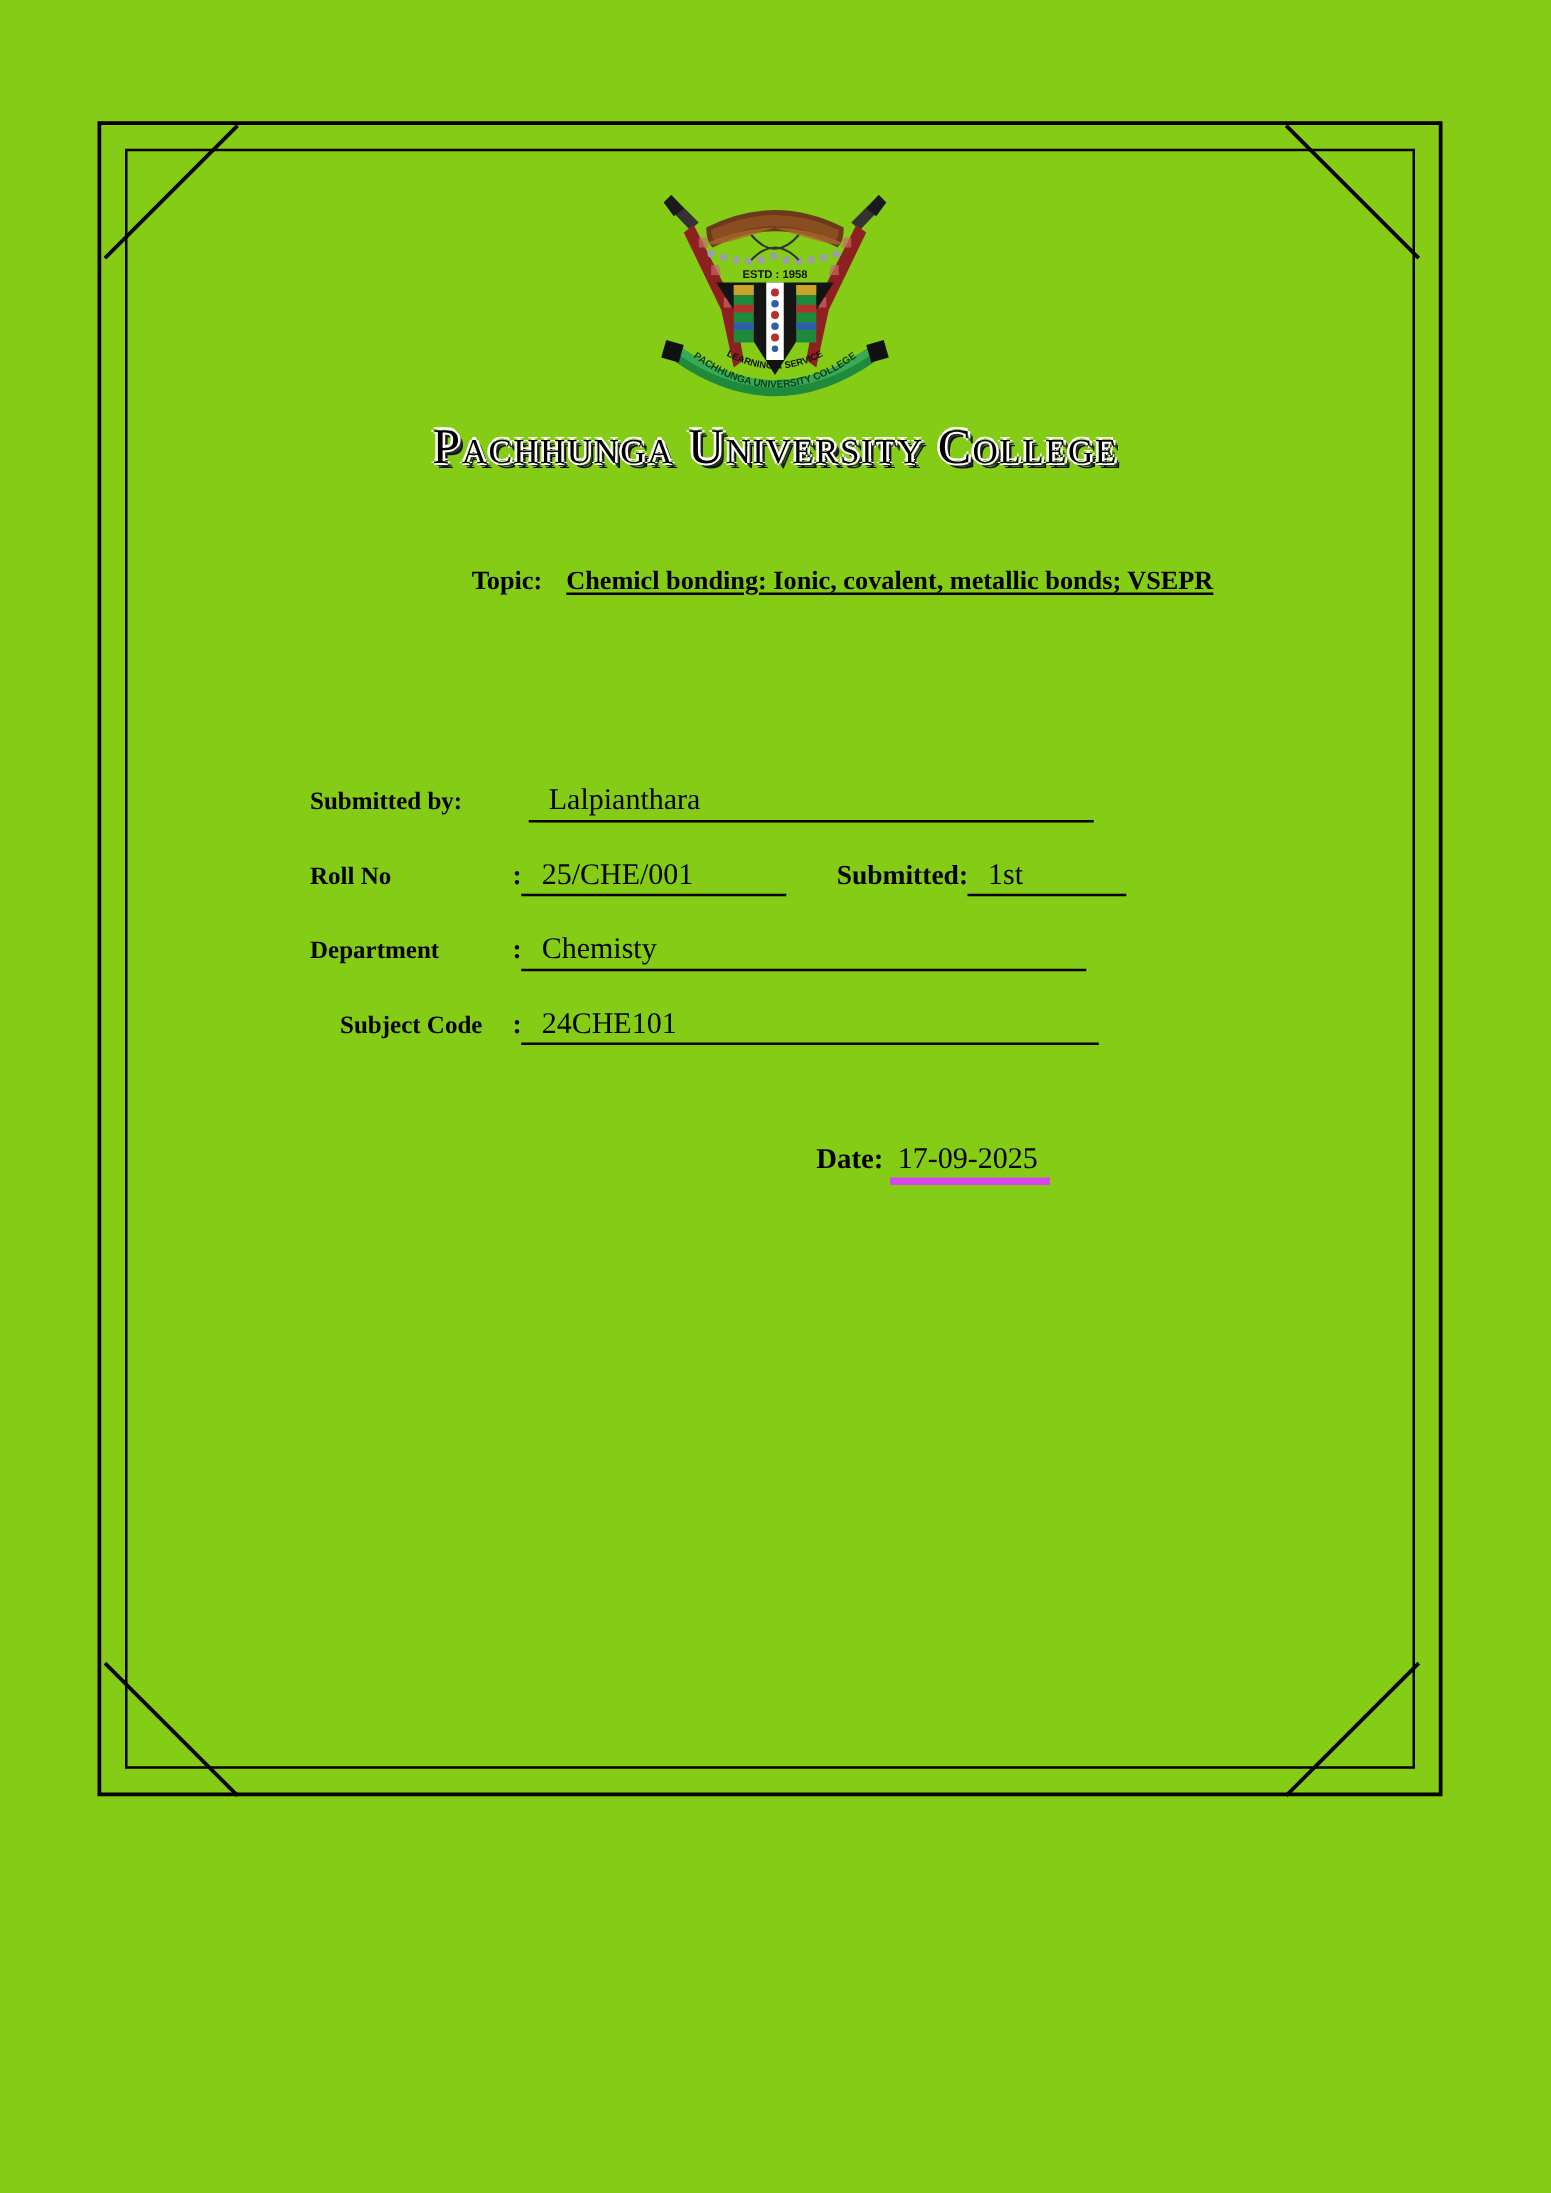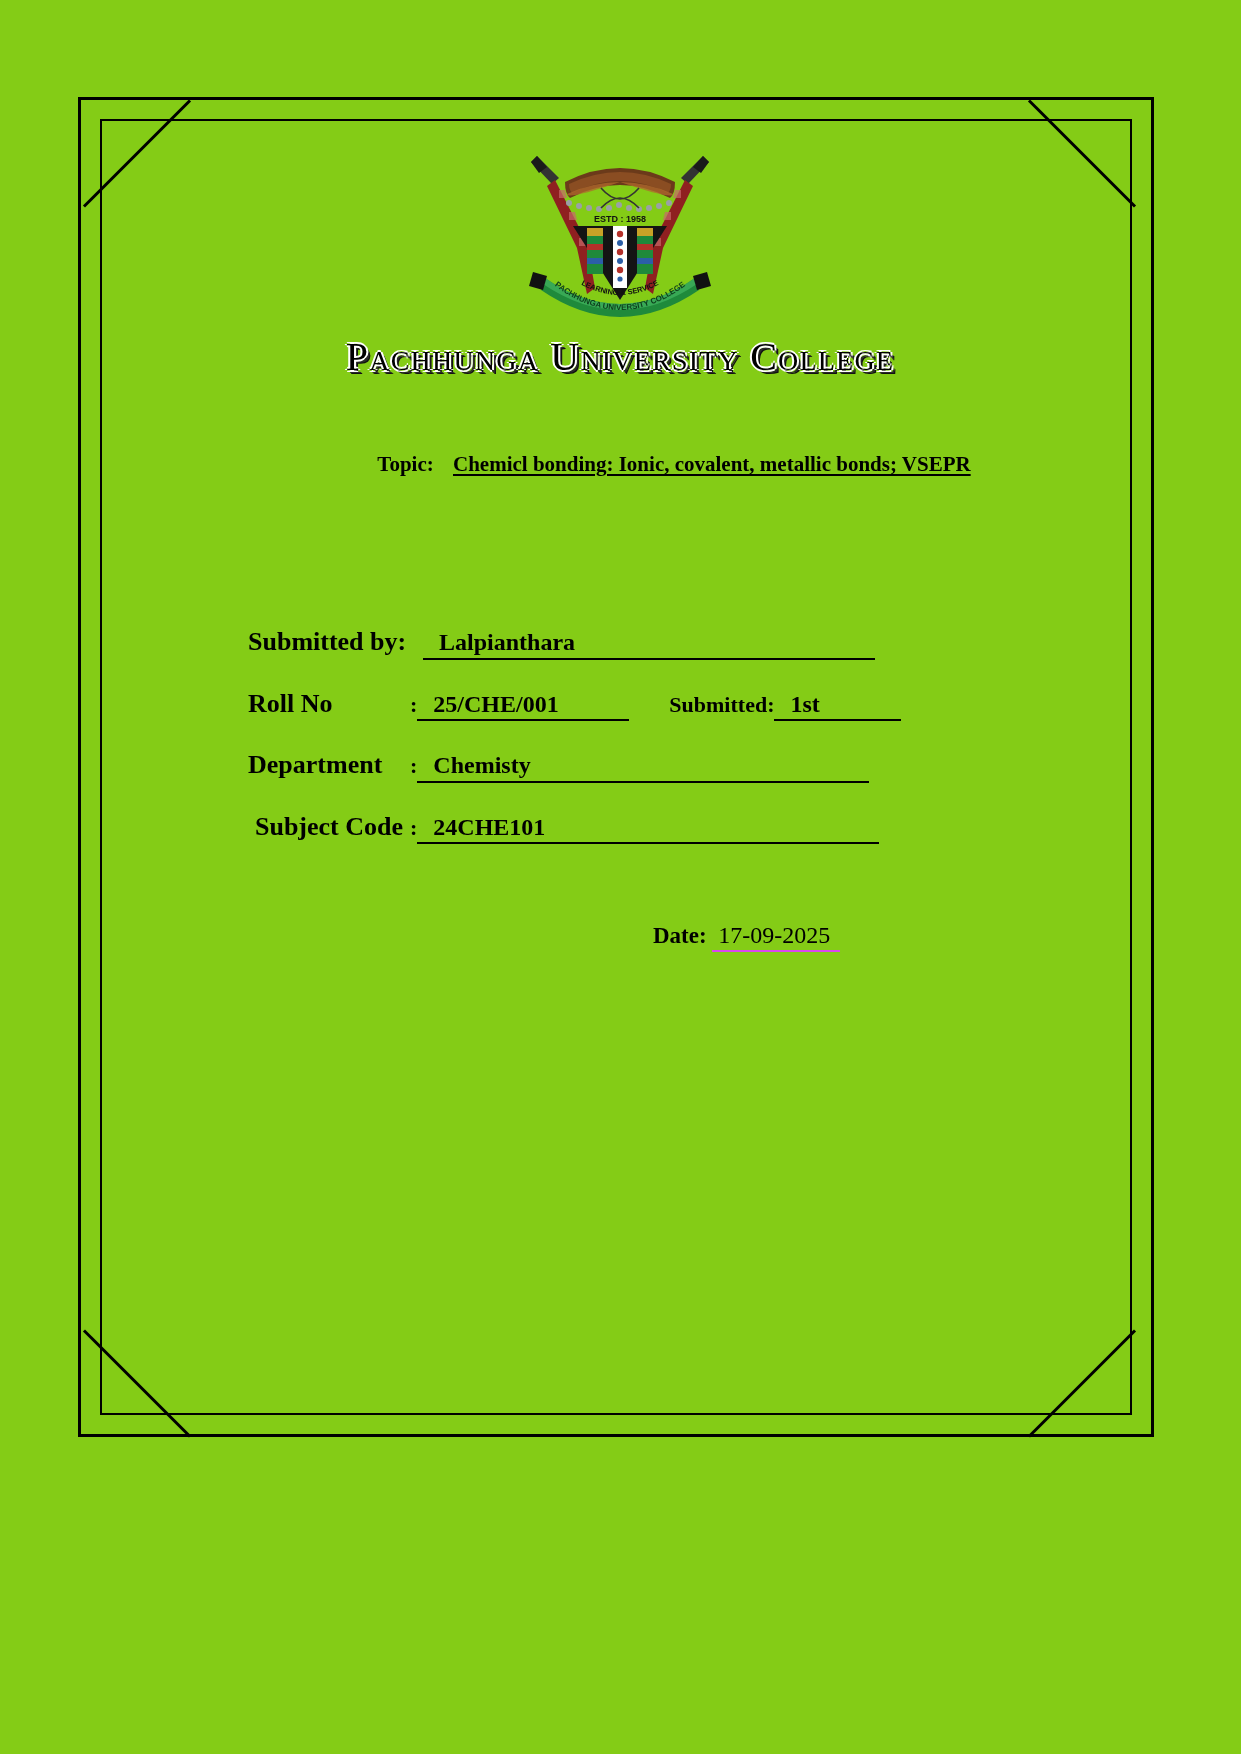--- a/index.html
+++ b/index.html
@@ -127,28 +127,28 @@
     font-size: 22px;
   }
   .field-row {
     display: flex;
     align-items: baseline;
     margin-bottom: 29px;
     white-space: nowrap;
   }
   .f-label {
     font-weight: bold;
-    font-size: 26px;
+    font-size: 20px;
   }
   .f-colon {
     font-weight: bold;
     font-size: 22px;
   }
   .f-value {
-    font-weight: bold;
+    font-weight: normal;
     font-size: 24px;
     border-bottom: 2px solid #000;
     padding: 0 6px 1px 16px;
     display: inline-block;
     line-height: 1.15;
   }
   .w-long   { width: 430px; }
   .w-mid    { width: 430px; }
   .w-roll   { width: 190px; }
   .w-sem    { width: 105px; }
@@ -175,21 +175,21 @@
   }
   .date-inner {
     display: inline-block;
     margin-left: 405px;
     white-space: nowrap;
   }
   .date-label { font-weight: bold; font-size: 23px; }
   .date-value {
     font-weight: normal;
     font-size: 24px;
-    border-bottom: 2px solid #d946ef;
+    border-bottom: 6px solid #d946ef;
     padding: 0 10px 1px 6px;
     display: inline-block;
   }
 </style>
 </head>
 <body>
 
 <div class="page">
 
   <div class="frame-outer"></div>

